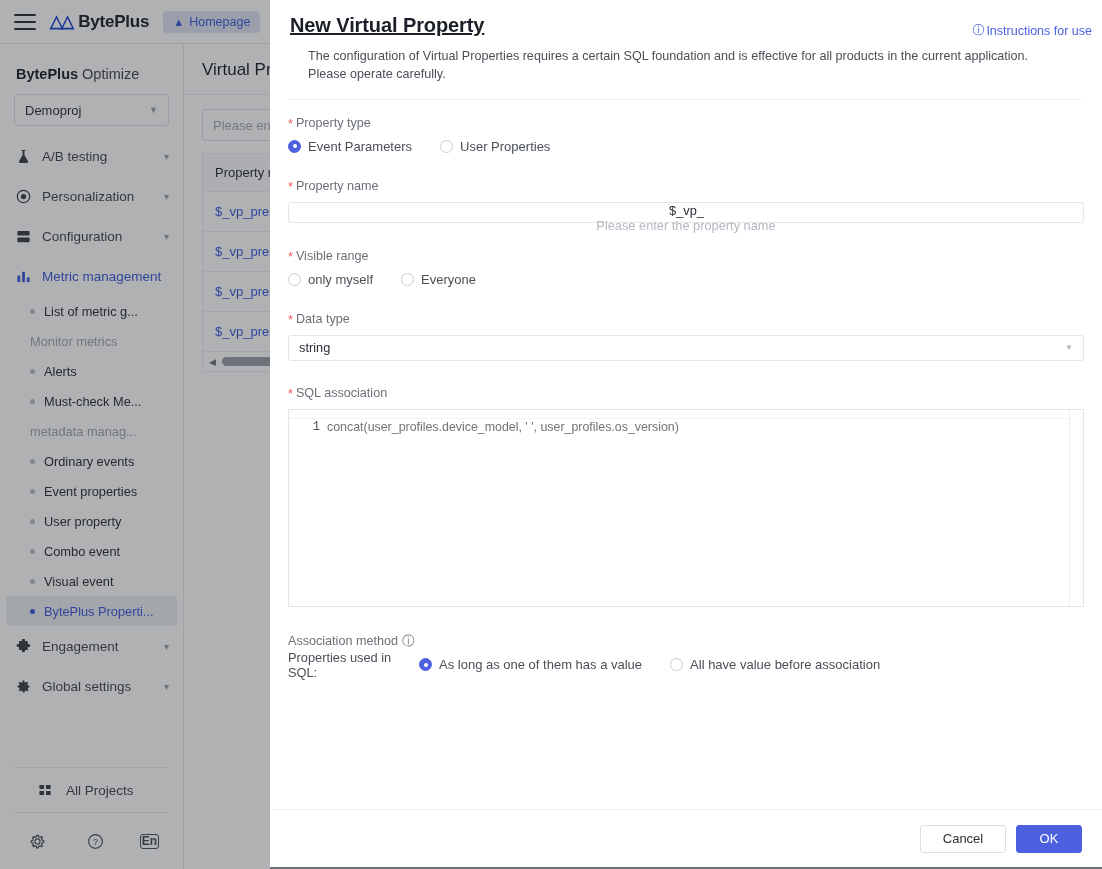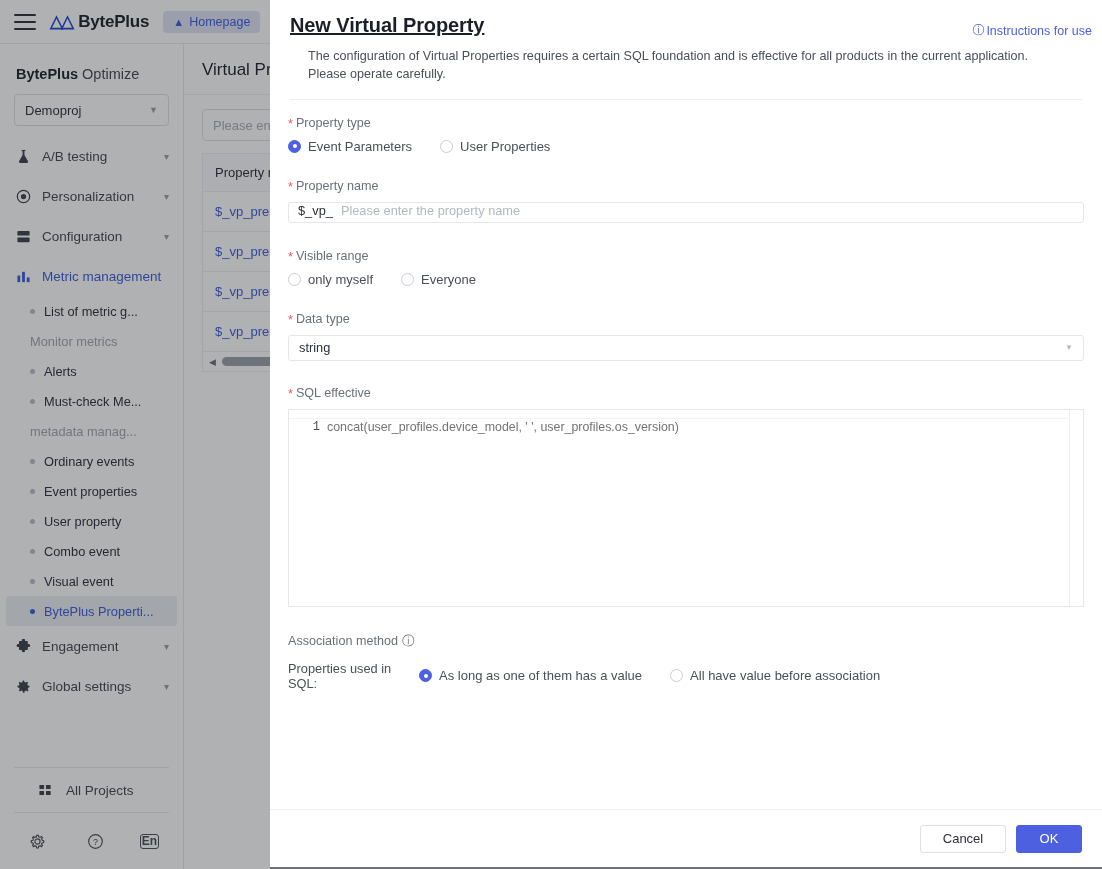--- a/index.html
+++ b/index.html
@@ -147,21 +147,21 @@
   .radio .ring {
     width: 13px; height: 13px; border-radius: 50%;
     border: 1px solid #c9cdd4; background: #fff; flex: none;
     display: flex; align-items: center; justify-content: center;
   }
   .radio.on .ring { border-color: #4d61e0; background: #4d61e0; }
   .radio.on .ring::after { content: ""; width: 4px; height: 4px; border-radius: 50%; background: #fff; }
 
   .prop-input {
     height: 21px; border: 1px solid #e4e6ea; border-radius: 3px;
-    display: flex; background: #fff;
+    display: flex; align-items: center; background: #fff; flex-direction: column;
   }
   .prop-prefix { padding: 0 8px 0 9px; font-size: 12.8px; color: #2b2f36; }
   .prop-ph { font-size: 12.8px; color: #b3b8c0; }
 
   .select-box {
     height: 26px; border: 1px solid #e4e6ea; border-radius: 3px;
     display: flex; align-items: center; justify-content: space-between;
     padding: 0 10px; font-size: 12.8px; color: #2b2f36; background: #fff; cursor: pointer;
   }
   .select-caret { color: #b3b8c0; font-size: 8px; }
@@ -169,21 +169,21 @@
   .sql-editor {
     height: 198px; border: 1px solid #e4e6ea; background: #fff;
     position: relative; overflow: hidden;
   }
   .sql-line { display: flex; align-items: flex-start; height: 19px; }
   .sql-gutter { width: 38px; text-align: right; padding-right: 7px; font-size: 12px; color: #4a4f57; font-family: "Liberation Mono", monospace; line-height: 19px; }
   .sql-code { font-size: 12.4px; color: #737373; font-family: "Liberation Sans", sans-serif; line-height: 19px; }
   .sql-minimap { position: absolute; top: 0; right: 0; width: 14px; bottom: 0; border-left: 1px solid #eceef1; }
   .sql-topline { position: absolute; top: 8px; left: 0; right: 14px; height: 1px; background: #f2f3f5; }
 
-  .assoc-label { font-size: 12.6px; color: #6b7078; display: flex; align-items: center; gap: 4px; margin-bottom: 11px; }
+  .assoc-label { font-size: 12.6px; color: #6b7078; display: flex; align-items: center; gap: 4px; }
   .assoc-row { display: flex; align-items: center; }
   .assoc-prefix { font-size: 12.8px; color: #4a4f57; width: 131px; }
 
   .modal-foot {
     height: 58px; border-top: 1px solid #eceef1;
     display: flex; align-items: center; justify-content: flex-end;
     gap: 10px; padding-right: 20px;
   }
   .btn { height: 28px; border-radius: 3px; font-size: 13px; display: flex; align-items: center; justify-content: center; cursor: pointer; }
   .btn-cancel { width: 86px; border: 1px solid #dcdfe5; background: #fff; color: #2b2f36; }
@@ -447,21 +447,21 @@
         </div>
         <div class="select-box">
           <span>string</span>
           <span class="select-caret">▼</span>
         </div>
       </div>
 
       <div class="field" style="margin-top:25px">
         <div class="flabel">
           <span class="req">*</span>
-          <span>SQL effective</span>
+          <span>SQL association</span>
         </div>
         <div class="sql-editor">
           <div class="sql-topline"></div>
           <div class="sql-line" style="margin-top:8px">
             <span class="sql-gutter">1</span>
             <span class="sql-code">concat(user_profiles.device_model, ' ', user_profiles.os_version)</span>
           </div>
           <div class="sql-minimap"></div>
         </div>
       </div>

